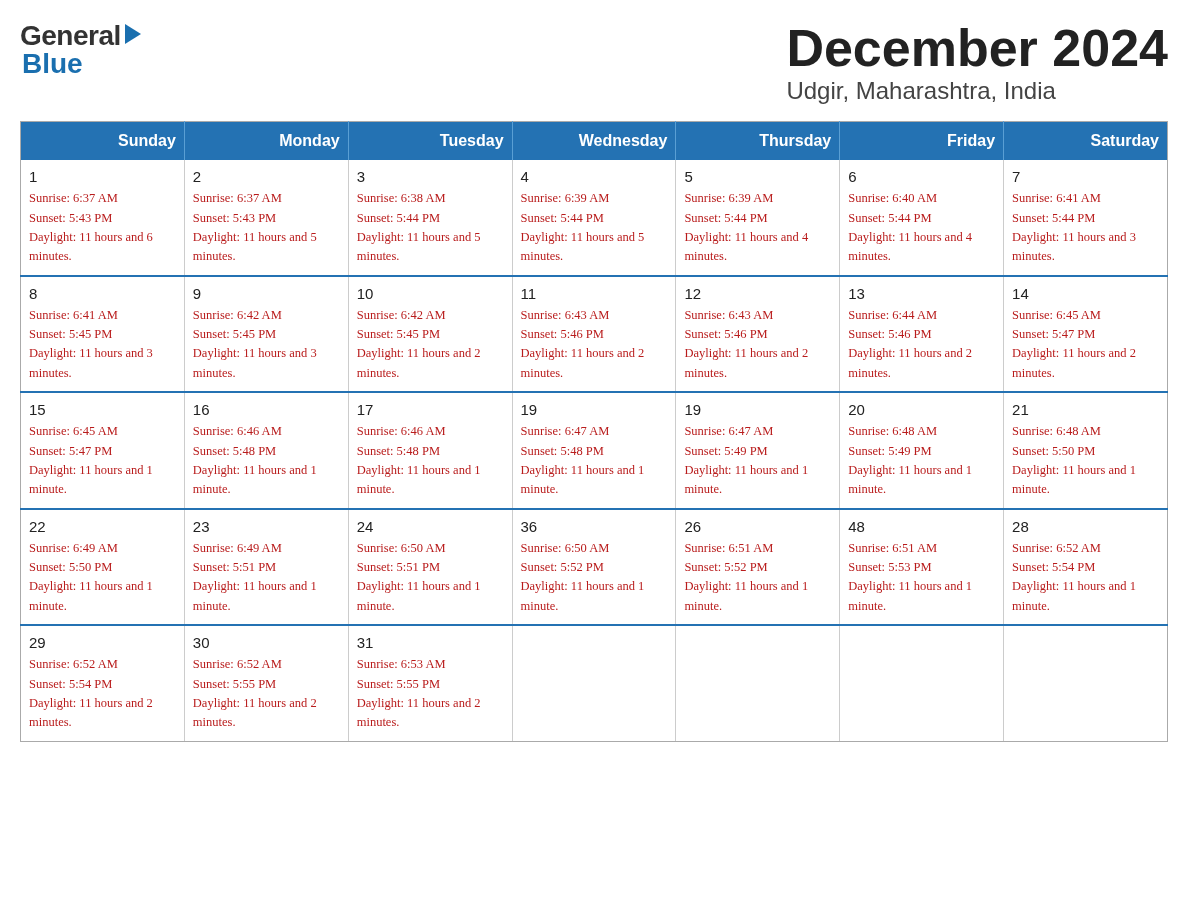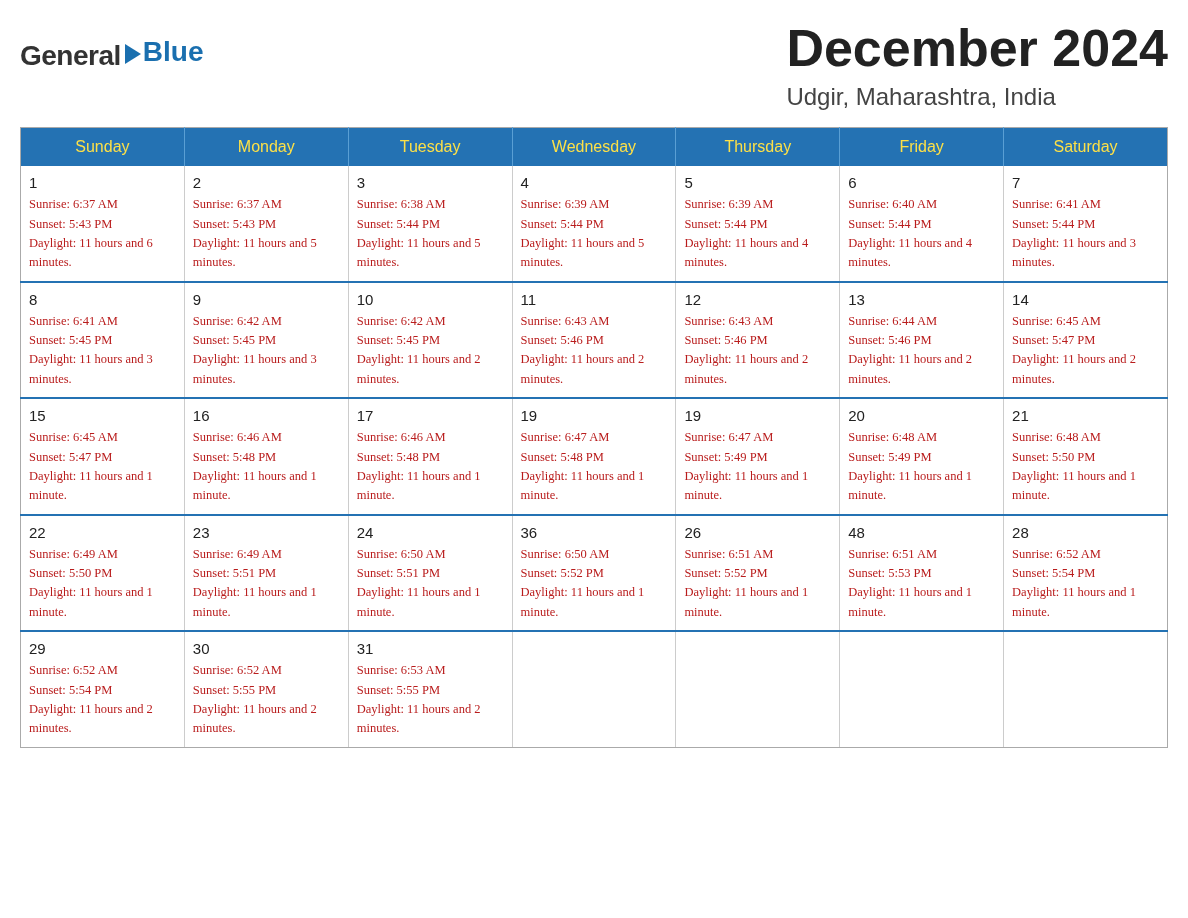--- a/index.html
+++ b/index.html
@@ -11,23 +11,22 @@
       padding: 20px;
     }
     .header {
       display: flex;
       justify-content: space-between;
       align-items: flex-start;
       margin-bottom: 16px;
     }
     .logo {
       display: flex;
-      flex-direction: row;
+      flex-direction: column;
       align-items: flex-start;
-      margin-top: 20px;
     }
     .logo-top {
       display: flex;
       align-items: center;
     }
     .logo-general {
       font-size: 28px;
       font-weight: bold;
       color: #333;
       letter-spacing: -0.5px;
@@ -52,34 +51,34 @@
     }
     .month-title {
       font-size: 52px;
       font-weight: bold;
       color: #222;
       line-height: 1.1;
     }
     .location-title {
       font-size: 24px;
       color: #444;
-      margin-top: 6px;
+      margin-top: 0;
     }
     .calendar {
       width: 100%;
       border-collapse: collapse;
       border: 1px solid #aaa;
     }
     .calendar thead th {
       background-color: #2472b3;
-      color: #fde047;
+      color: #ffffff;
       padding: 10px 8px;
       font-size: 16px;
-      font-weight: normal;
-      text-align: center;
+      font-weight: bold;
+      text-align: right;
       border-right: 1px solid #5a9fd4;
     }
     .calendar thead th:last-child {
       border-right: none;
     }
     .calendar tbody td {
       vertical-align: top;
       padding: 8px;
       border-right: 1px solid #ccc;
       border-bottom: 2px solid #2472b3;

